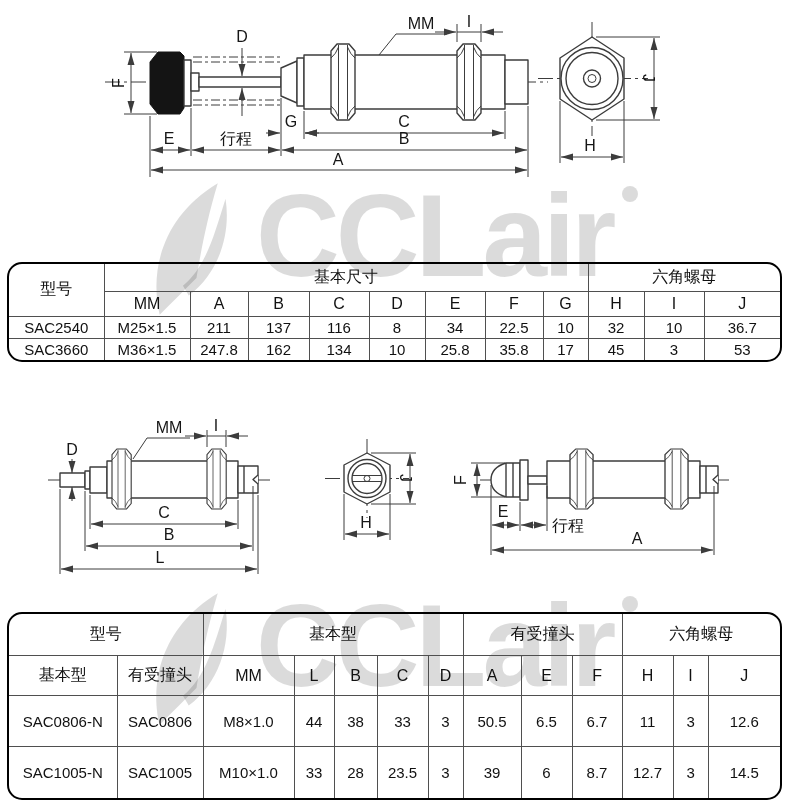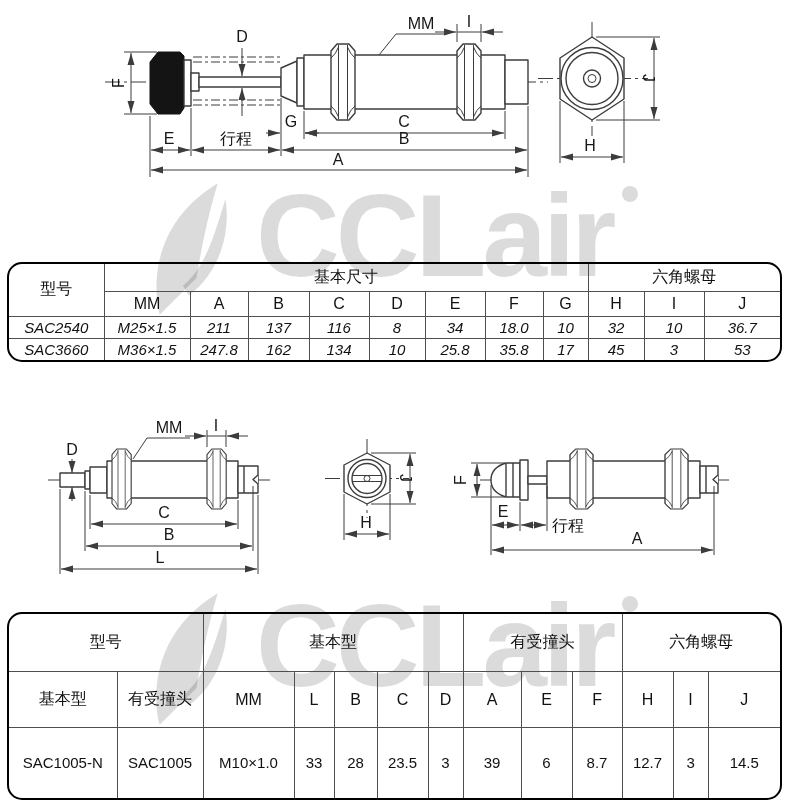--- a/index.html
+++ b/index.html
@@ -29,21 +29,21 @@
   
   .tbl-wrap{position:absolute;left:7px;width:775px;border:2px solid #000000;border-radius:15px;
             overflow:hidden;z-index:2;box-sizing:border-box;background:transparent;}
   #t1wrap{top:262px;height:100px;}
   #t2wrap{top:612px;height:188px;}
   table{width:100%;height:100%;border-collapse:collapse;table-layout:fixed;border-style:hidden;}
   td{border:1px solid #4f4f4f;text-align:center;vertical-align:middle;padding:0;
      font-size:15px;color:#111;background:transparent;}
   tr.h1 td{font-size:16px;}
   tr.h2 td{font-size:16px;}
-  #t1wrap tr.h1{height:27px;} #t1wrap tr.h2{height:25px;} #t1wrap tr.d{height:22px;font-style:italic;}
+  #t1wrap tr.h1{height:27px;} #t1wrap tr.h2{height:25px;} #t1wrap tr.d{height:22px;}
   #t2wrap tr.h1{height:27px;} #t2wrap tr.h2{height:26px;} #t2wrap tr.d{height:33px;}
 </style>
 </head>
 <body>
 
 <div id="page">
 
   <svg id="svgTop" class="draw" width="790" height="230" viewBox="0 0 790 230">
     <defs>
       <marker id="mE" markerWidth="14" markerHeight="9" refX="13" refY="4.5" orient="auto" markerUnits="userSpaceOnUse">
@@ -188,21 +188,21 @@
         <td>J</td>
       </tr>
       <tr class="d">
         <td>SAC2540</td>
         <td>M25×1.5</td>
         <td>211</td>
         <td>137</td>
         <td>116</td>
         <td>8</td>
         <td>34</td>
-        <td>18.0</td>
+        <td>22.5</td>
         <td>10</td>
         <td>32</td>
         <td>10</td>
         <td>36.7</td>
       </tr>
       <tr class="d">
         <td>SAC3660</td>
         <td>M36×1.5</td>
         <td>247.8</td>
         <td>162</td>
@@ -358,20 +358,35 @@
         <td>C</td>
         <td>D</td>
         <td>A</td>
         <td>E</td>
         <td>F</td>
         <td>H</td>
         <td>I</td>
         <td>J</td>
       </tr>
       <tr class="d">
+        <td>SAC0806-N</td>
+        <td>SAC0806</td>
+        <td>M8×1.0</td>
+        <td>44</td>
+        <td>38</td>
+        <td>33</td>
+        <td>3</td>
+        <td>50.5</td>
+        <td>6.5</td>
+        <td>6.7</td>
+        <td>11</td>
+        <td>3</td>
+        <td>12.6</td>
+      </tr>
+      <tr class="d">
         <td>SAC1005-N</td>
         <td>SAC1005</td>
         <td>M10×1.0</td>
         <td>33</td>
         <td>28</td>
         <td>23.5</td>
         <td>3</td>
         <td>39</td>
         <td>6</td>
         <td>8.7</td>

